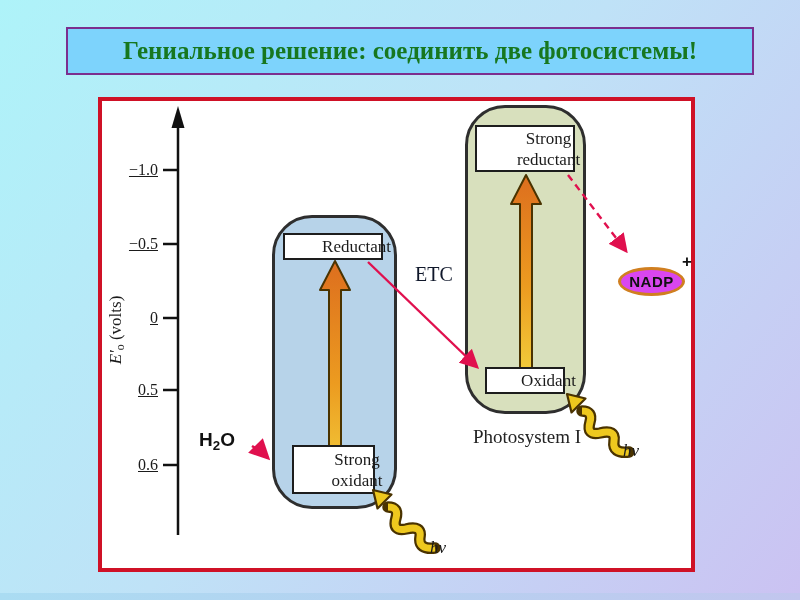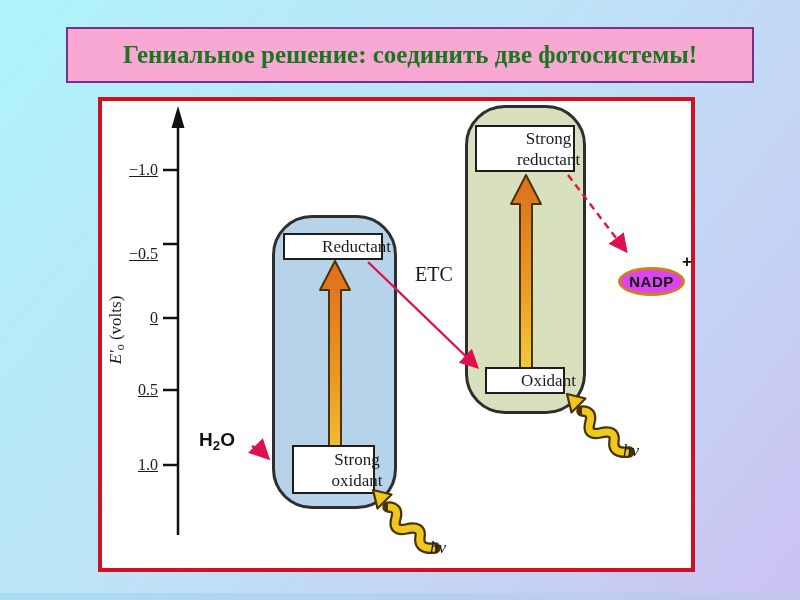--- a/index.html
+++ b/index.html
@@ -6,22 +6,22 @@
   body{
     width:800px;height:600px;overflow:hidden;position:relative;
     font-family:"Liberation Serif", serif;
     background:linear-gradient(128deg,#aef3f9 0%,#bfe2f7 48%,#cbc2f2 100%);
   }
   .bottom-strip{
     position:absolute;left:0;bottom:0;width:800px;height:7px;
     background:linear-gradient(90deg,#aadcf2,#c2c6ee);
   }
   .title-box{
-    position:absolute;left:66px;top:27px;width:688px;height:56px;
-    background:#f9a8d4;border:2px solid #7c2e8e;box-sizing:border-box;
+    position:absolute;left:66px;top:27px;width:688px;height:48px;
+    background:#7dd3fc;border:2px solid #7c2e8e;box-sizing:border-box;
     display:flex;align-items:center;justify-content:center;
   }
   .title-text{
     color:#17771f;font-weight:bold;font-size:25px;letter-spacing:0px;
     font-family:"Liberation Serif", serif;white-space:nowrap;
   }
   .panel{
     position:absolute;left:98px;top:97px;width:597px;height:475px;
     background:#ffffff;border:4px solid #cf1126;box-sizing:border-box;
   }
@@ -124,28 +124,29 @@
 
     <div class="lbl-box" style="left:373px;top:24px;width:100px;height:47px;">
       <span><span>Strong</span><br><span>reductant</span></span>
     </div>
 
     <div class="lbl-box" style="left:383px;top:266px;width:80px;height:27px;">
       <span>Oxidant</span>
     </div>
 
     <div class="tick-label" style="left:8px;top:60px;">−1.0</div>
-    <div class="tick-label" style="left:8px;top:134px;margin-top:10px;">−0.5</div>
+    <div class="tick-label" style="left:8px;top:134px;">−0.5</div>
     <div class="tick-label" style="left:8px;top:208px;">0</div>
     <div class="tick-label" style="left:8px;top:280px;">0.5</div>
-    <div class="tick-label" style="left:8px;top:355px;">1.0</div>
+    <div class="tick-label" style="left:8px;top:355px;">0.6</div>
 
     <div class="axis-title"><i>E′</i><span class="sub">o</span><span> (volts)</span></div>
 
     <div class="etc-label">ETC</div>
+    <div class="ps-name ps1-name">Photosystem I</div>
 
     <div class="h2o"><span>H</span><span class="sub">2</span><span>O</span></div>
 
     <div class="nadp">
       <span>NADP</span>
     </div>
     <div class="nadp-plus">+</div>
 
     <div class="hv hv-ps2">hν</div>
     <div class="hv hv-ps1">hν</div>

